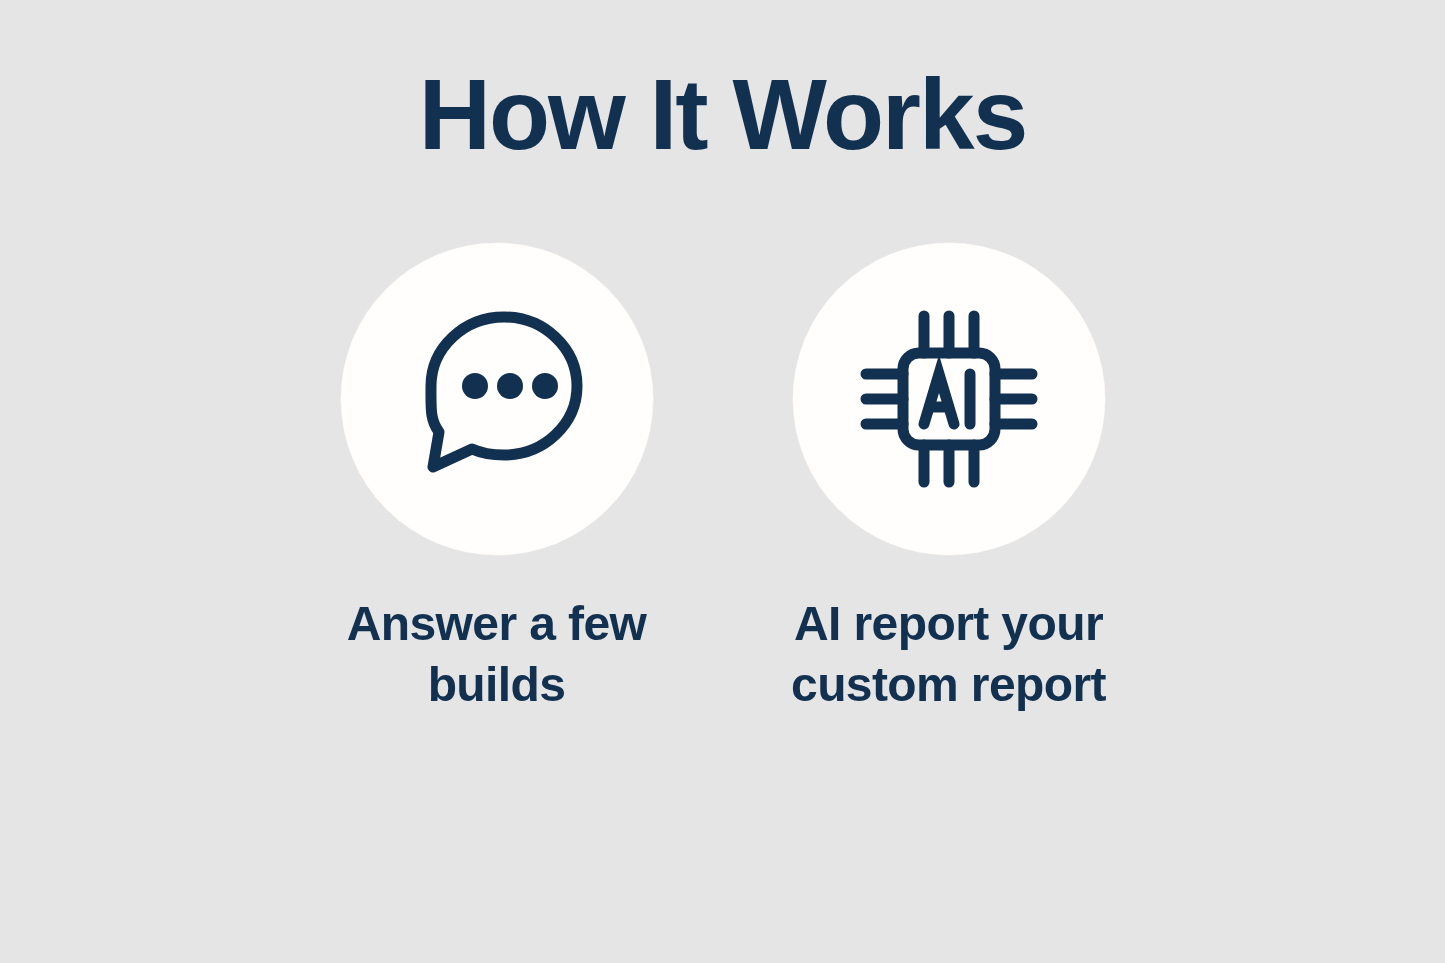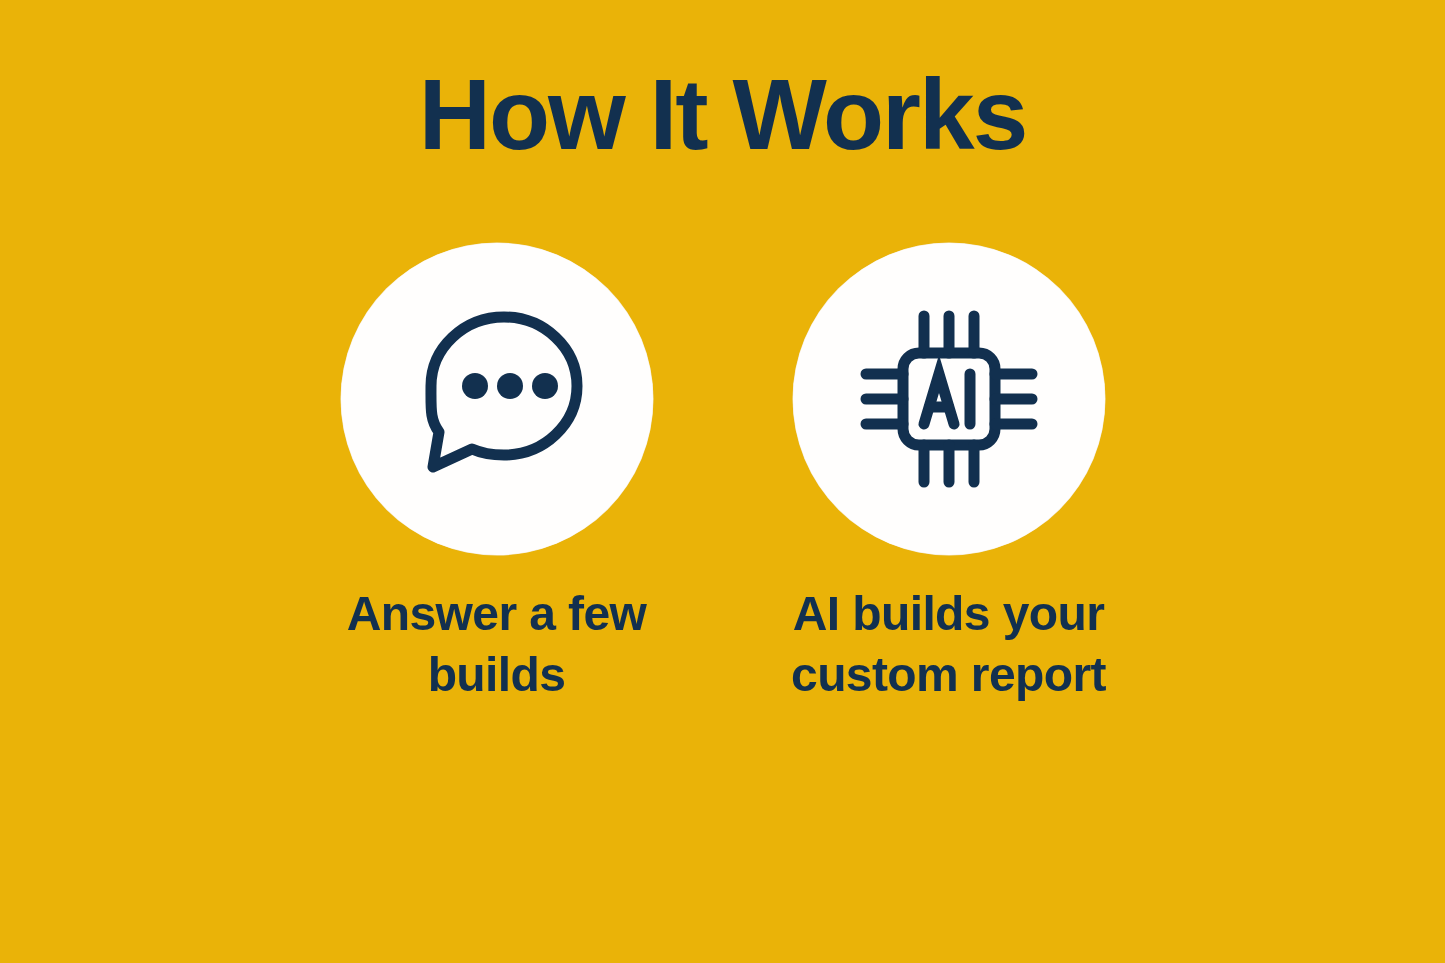--- a/index.html
+++ b/index.html
@@ -10,21 +10,21 @@
     width: 1445px;
     height: 963px;
     background: #fdfcfa;
     font-family: "Liberation Sans", sans-serif;
     overflow: hidden;
   }
   .page {
     position: relative;
     width: 1445px;
     height: 963px;
-    background: #eab308;
+    background: #e5e5e5;
   }
   .page-title {
     position: absolute;
     top: 64px;
     left: 0;
     width: 1445px;
     text-align: center;
     font-size: 100px;
     line-height: 1.0;
     font-weight: 700;
@@ -55,21 +55,21 @@
     background: #fffefd;
     display: flex;
     align-items: center;
     justify-content: center;
     box-shadow: 0 0 0 0.5px rgba(245,242,238,0.9);
   }
   .icon-circle svg {
     display: block;
   }
   .step-caption {
-    margin-top: 28px;
+    margin-top: 38px;
     text-align: center;
     font-size: 48px;
     line-height: 61px;
     font-weight: 700;
     letter-spacing: -0.6px;
     color: #12304f;
   }
   .cap-line {
     display: block;
     white-space: nowrap;
@@ -122,20 +122,20 @@
               <line x1="149" y1="103" x2="186" y2="103"></line>
               <line x1="149" y1="128" x2="186" y2="128"></line>
               <path d="M78 128 L93 78 L108 128"></path>
               <line x1="83.5" y1="111" x2="102.5" y2="111"></line>
               <line x1="124" y1="78" x2="124" y2="128"></line>
             </g>
           </svg>
         </span>
       </div>
       <div class="step-caption">
-        <span class="cap-line">AI builds your</span>
+        <span class="cap-line">AI report your</span>
         <span class="cap-line">custom report</span>
       </div>
     </div>
 
 
   </div>
 </div>
 
 </body></html>

